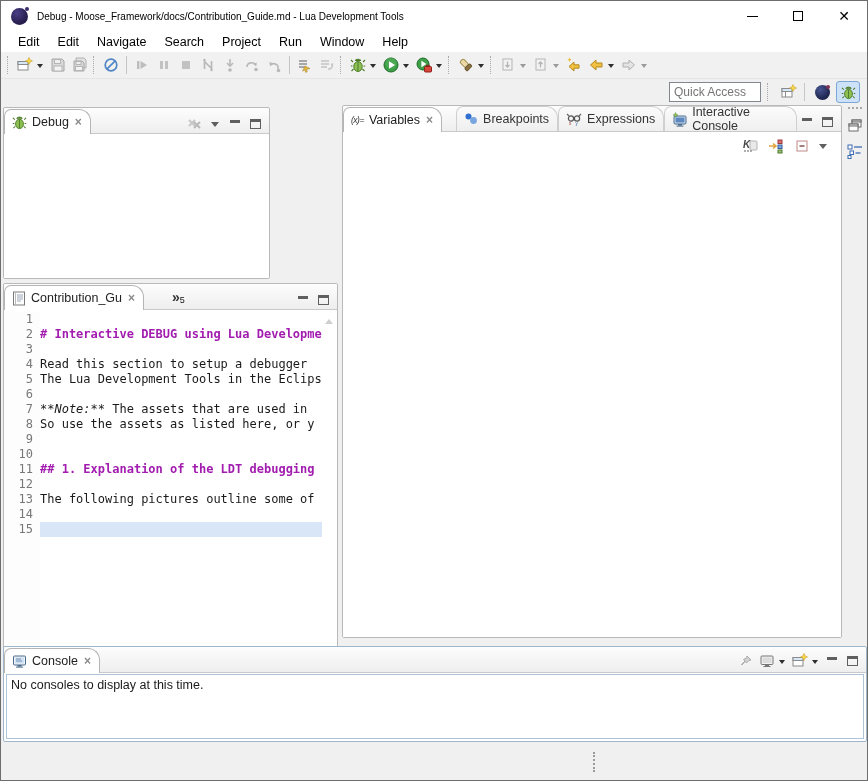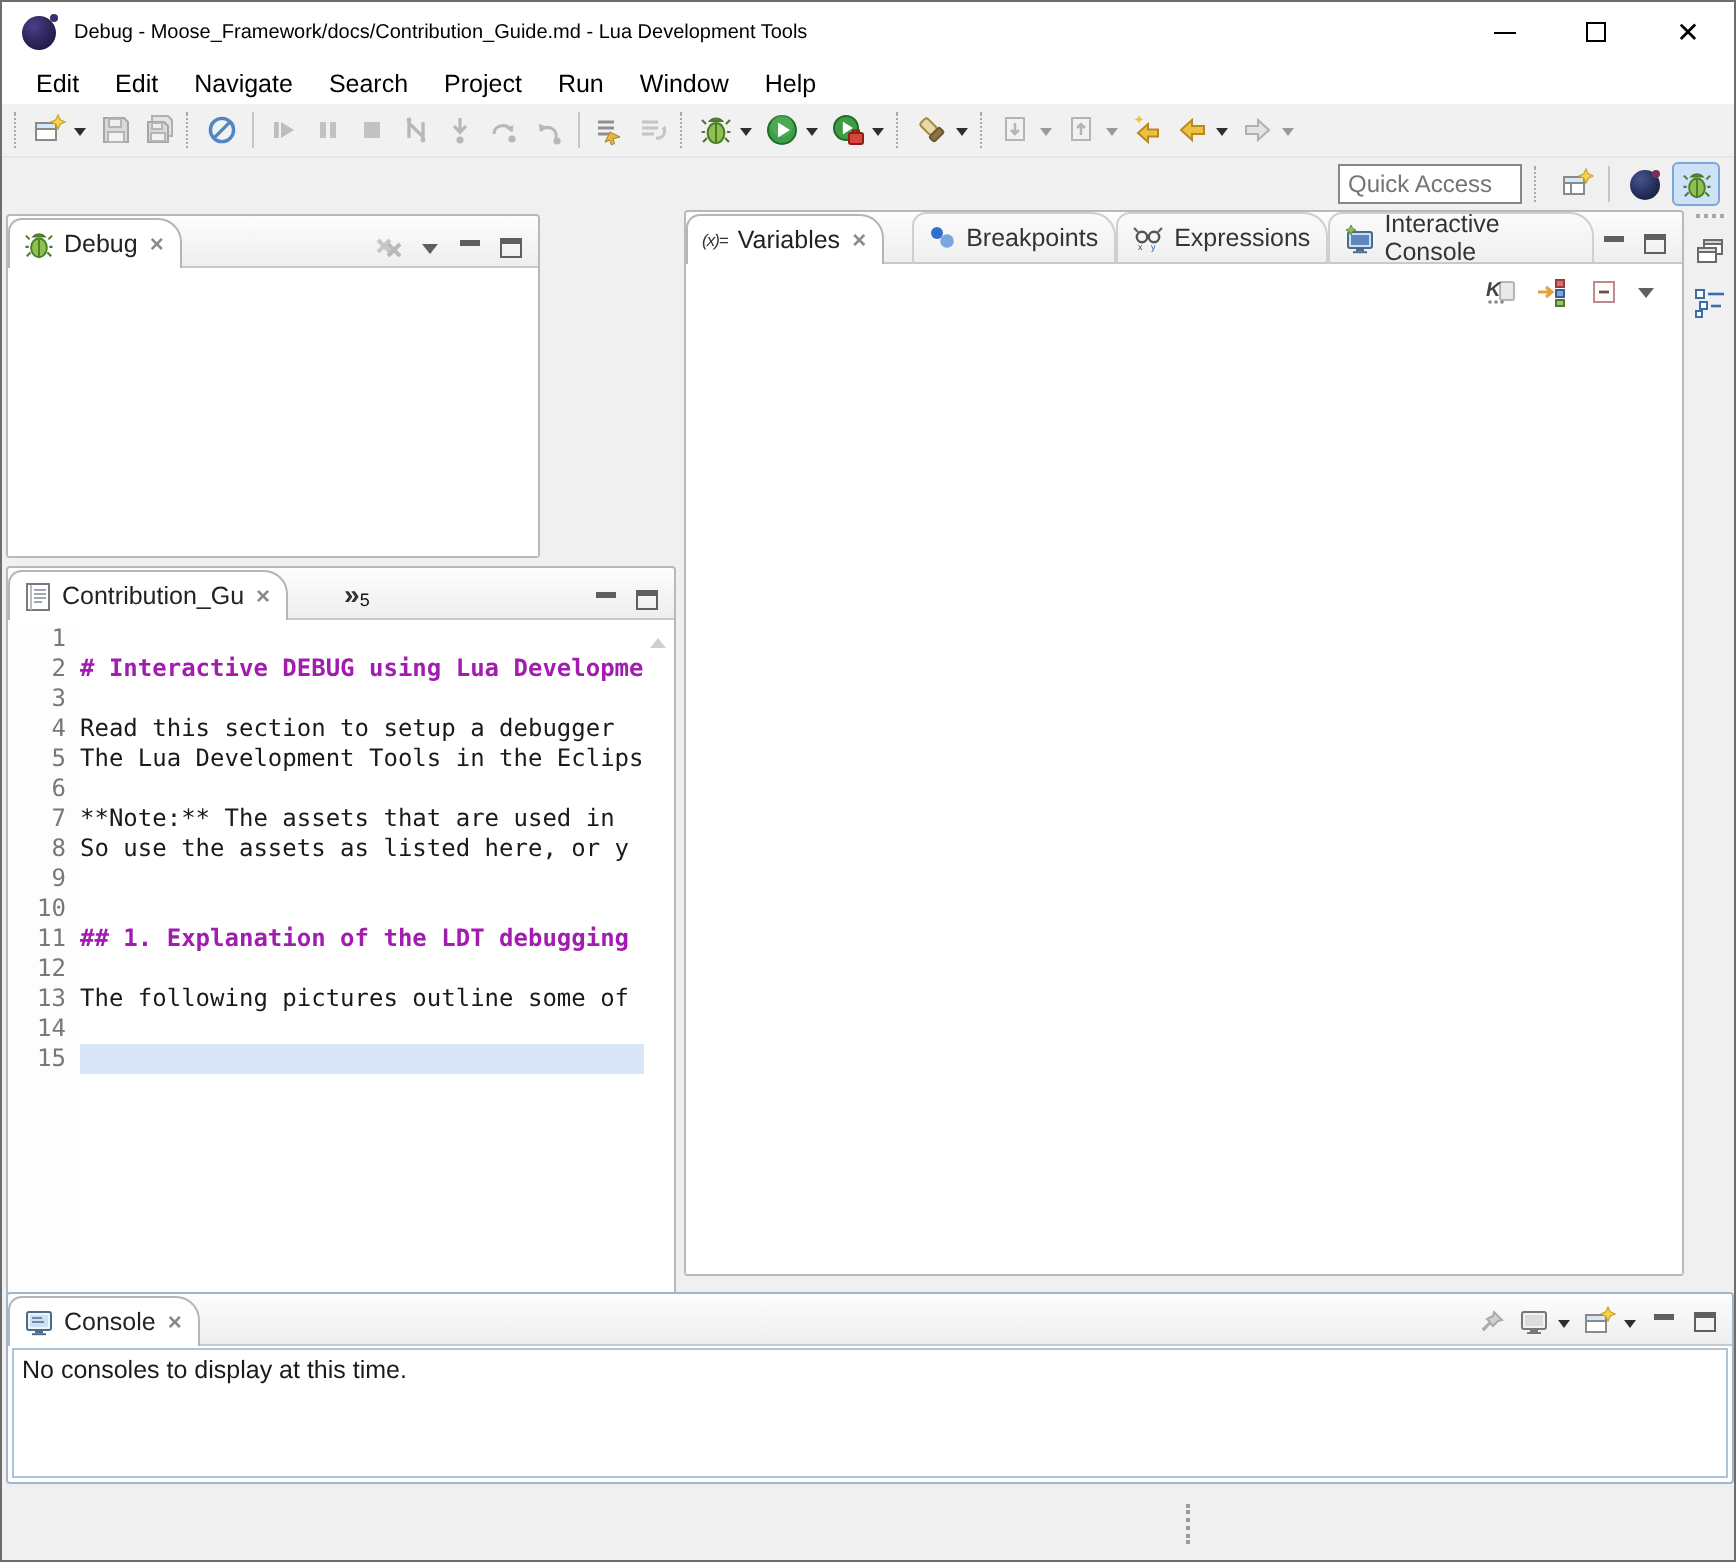--- a/index.html
+++ b/index.html
@@ -68,21 +68,21 @@
   .trim-dots { width:14px; border-top:2px dotted #a8a8a8; margin-bottom:6px; }
   .trim-btn { width:20px; height:20px; display:flex; align-items:center; justify-content:center; margin-bottom:6px; }
 
   
   .editor-body { position:absolute; left:0; top:26px; right:0; bottom:0; background:#fff; overflow:hidden; }
   .gutter { position:absolute; left:0; top:2px; width:36px; bottom:17px; background:#fdfdfd; }
   .code-area { position:absolute; left:36px; top:2px; right:15px; bottom:17px; overflow:hidden; }
   .code-row { height:15px; line-height:15px; font-family:"DejaVu Sans Mono","Liberation Mono",monospace; font-size:12px; white-space:pre; color:#1a1a1a; }
   .gutter .code-row { text-align:right; padding-right:7px; color:#787878; }
   .md-h { color:#a21caf; font-weight:bold; }
-  .em-seg { }
+  .em-seg { font-style:italic; }
   .code-row.current { background:#d9e6f8; }
   .vscroll { position:absolute; right:1px; top:2px; width:14px; bottom:17px; background:#fff; }
   .vs-arrow { position:absolute; left:3px; width:0; height:0; border:4px solid transparent; }
   .vs-up { top:3px; border-bottom:5px solid #cfcfcf; }
   .vs-down { bottom:3px; border-top:5px solid #cfcfcf; }
   .hscroll { position:absolute; left:36px; right:15px; bottom:1px; height:15px; background:#efefef; display:flex; align-items:center; }
   .hs-arrow { font-size:13px; font-weight:bold; color:#4a4a4a; width:14px; text-align:center; }
   .hs-right { margin-left:auto; }
   .hs-thumb { position:absolute; left:22px; top:1px; width:60px; height:13px; background:#c6c6c6; }
 

